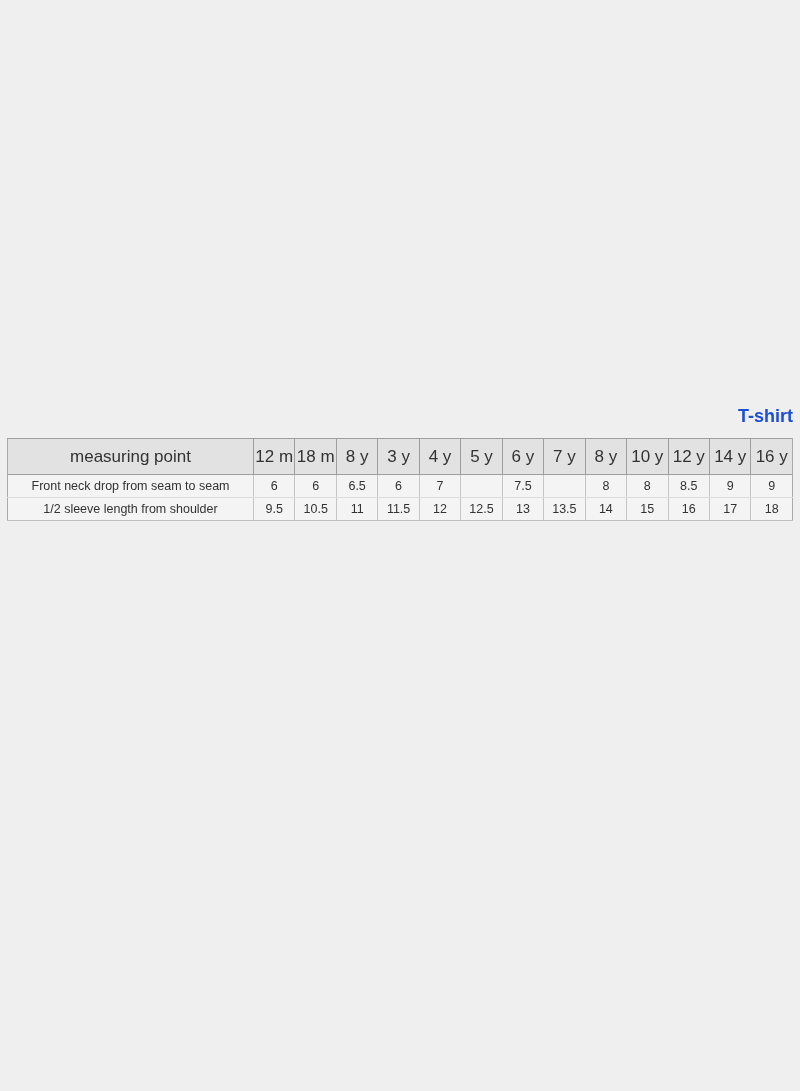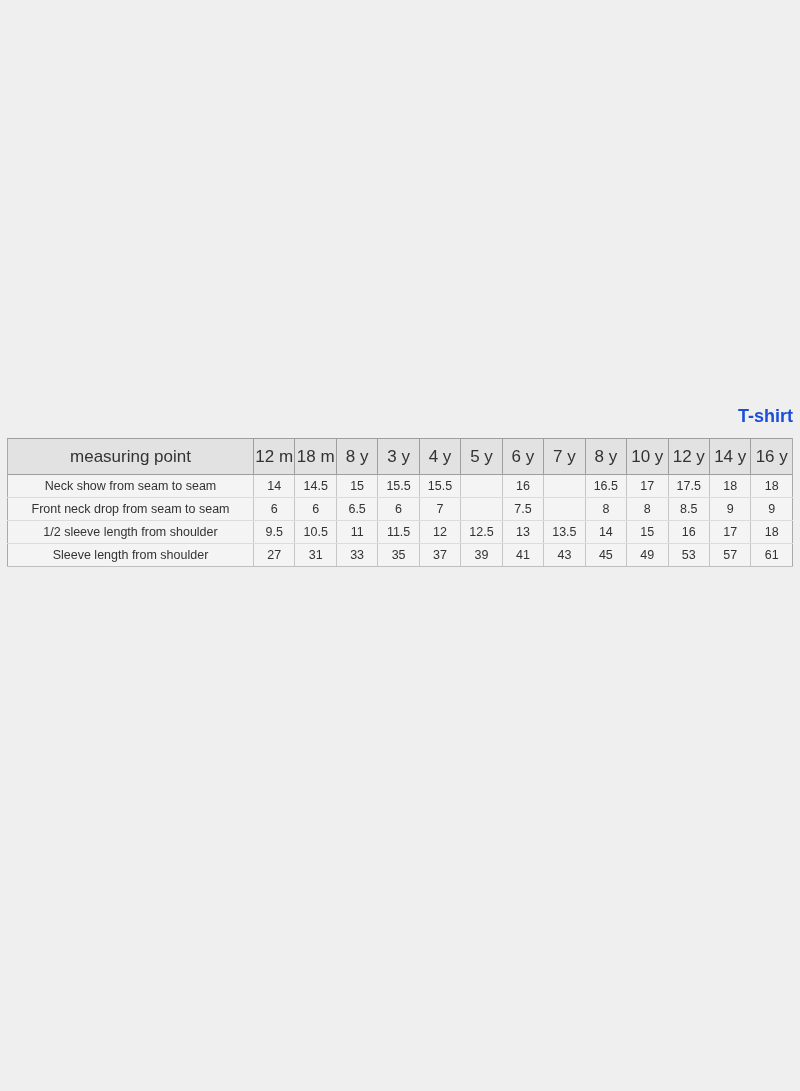--- a/index.html
+++ b/index.html
@@ -109,36 +109,20 @@
           <th>7 y</th>
           <th>8 y</th>
           <th>10 y</th>
           <th>12 y</th>
           <th>14 y</th>
           <th>16 y</th>
         </tr>
     </thead>
     <tbody id="table-body">
         <tr>
-          <td>Neck show from seam to seam</td>
-          <td>14</td>
-          <td>14.5</td>
-          <td>15</td>
-          <td>15.5</td>
-          <td>15.5</td>
-          <td></td>
-          <td>16</td>
-          <td></td>
-          <td>16.5</td>
-          <td>17</td>
-          <td>17.5</td>
-          <td>18</td>
-          <td>18</td>
-        </tr>
-        <tr>
           <td>Front neck drop from seam to seam</td>
           <td>6</td>
           <td>6</td>
           <td>6.5</td>
           <td>6</td>
           <td>7</td>
           <td></td>
           <td>7.5</td>
           <td></td>
           <td>8</td>
@@ -156,31 +140,15 @@
           <td>12</td>
           <td>12.5</td>
           <td>13</td>
           <td>13.5</td>
           <td>14</td>
           <td>15</td>
           <td>16</td>
           <td>17</td>
           <td>18</td>
         </tr>
-        <tr>
-          <td>Sleeve length from shoulder</td>
-          <td>27</td>
-          <td>31</td>
-          <td>33</td>
-          <td>35</td>
-          <td>37</td>
-          <td>39</td>
-          <td>41</td>
-          <td>43</td>
-          <td>45</td>
-          <td>49</td>
-          <td>53</td>
-          <td>57</td>
-          <td>61</td>
-        </tr>
       </tbody>
   </table>
 </div>
 
 </body></html>

